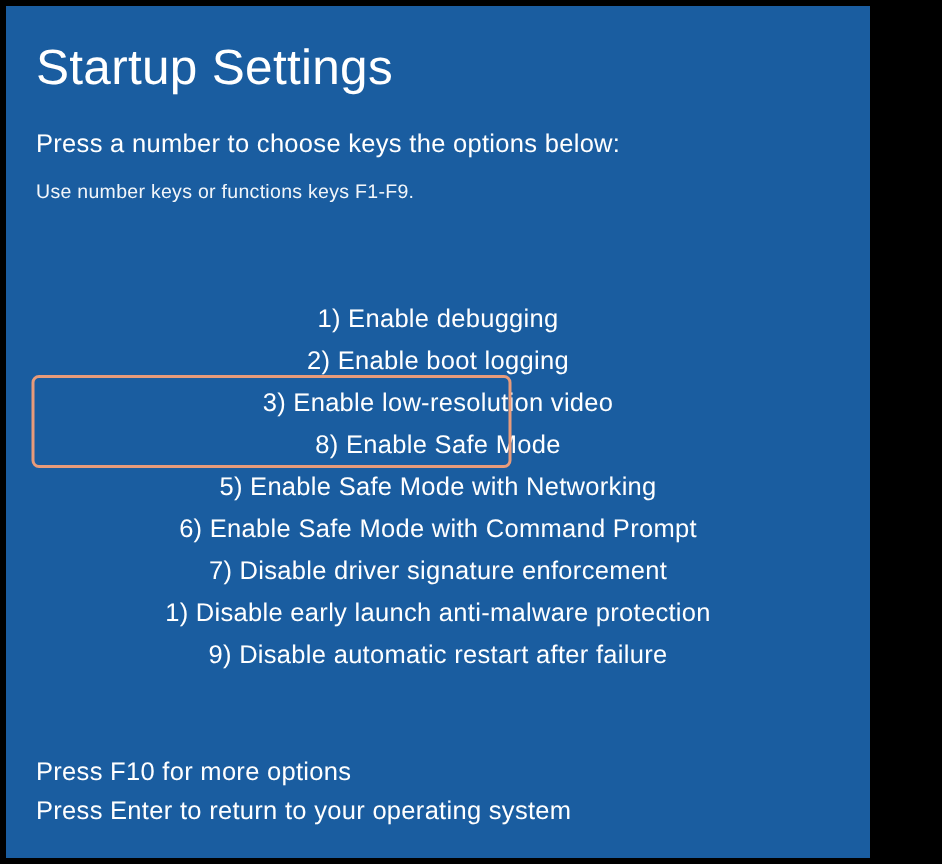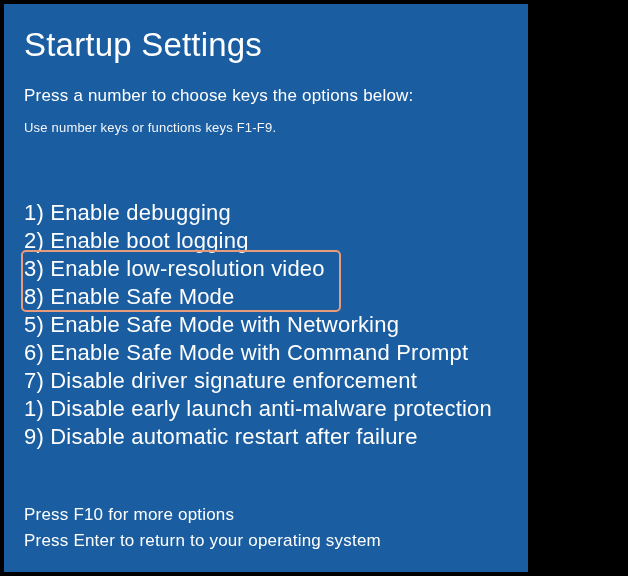--- a/index.html
+++ b/index.html
@@ -1,19 +1,19 @@
 <!DOCTYPE html>
 <html><head>
   <meta charset="utf-8">
   <style>
     * { margin:0; padding:0; box-sizing:border-box; }
     html,body { width:628px; height:576px; }
     body { background:#000; }
     .frame {
-      position:absolute; left:4px; top:4px; width:524px; height:568px;
+      position:absolute; left:4px; top:4px; width:576px; height:568px;
       background:#1a5da0;
       color:#fff;
       font-family:"Segoe UI Light","Segoe UI",Arial,sans-serif;
       font-weight:300;
       padding:22px 20px 20px 20px;
       letter-spacing:.2px;
     }
     .title {
       font-size:33px;
       font-weight:300;
@@ -25,24 +25,25 @@
       margin-bottom:14px;
     }
     .hint {
       font-size:13px;
       font-weight:300;
       opacity:.95;
       margin-bottom:64px;
     }
     .options { }
     .opt {
-      font-size:22px;
+      font-size:17px;
       font-weight:300;
       line-height:28px;
       white-space:nowrap;
+      text-align:center;
     }
     .highlight-box {
       position:absolute;
       border:2px solid #e89b7a;
       border-radius:5px;
       pointer-events:none;
     }
     .footer {
       position:absolute;
       bottom:18px;

